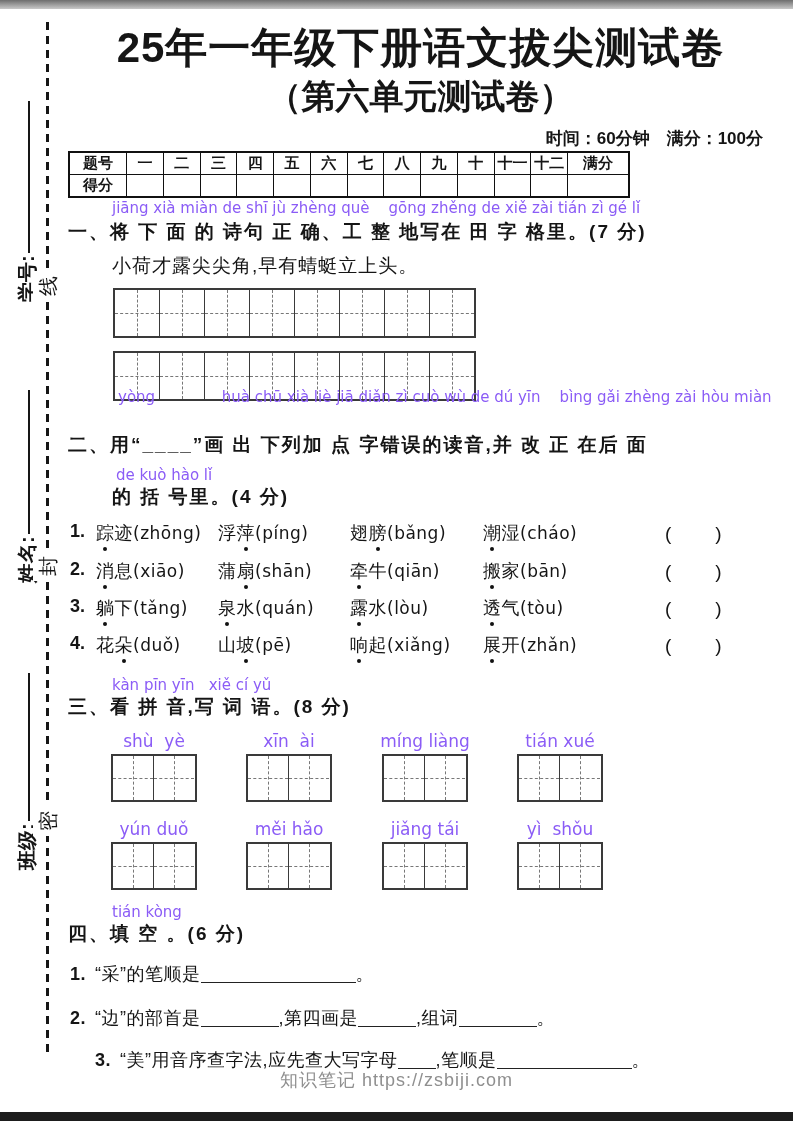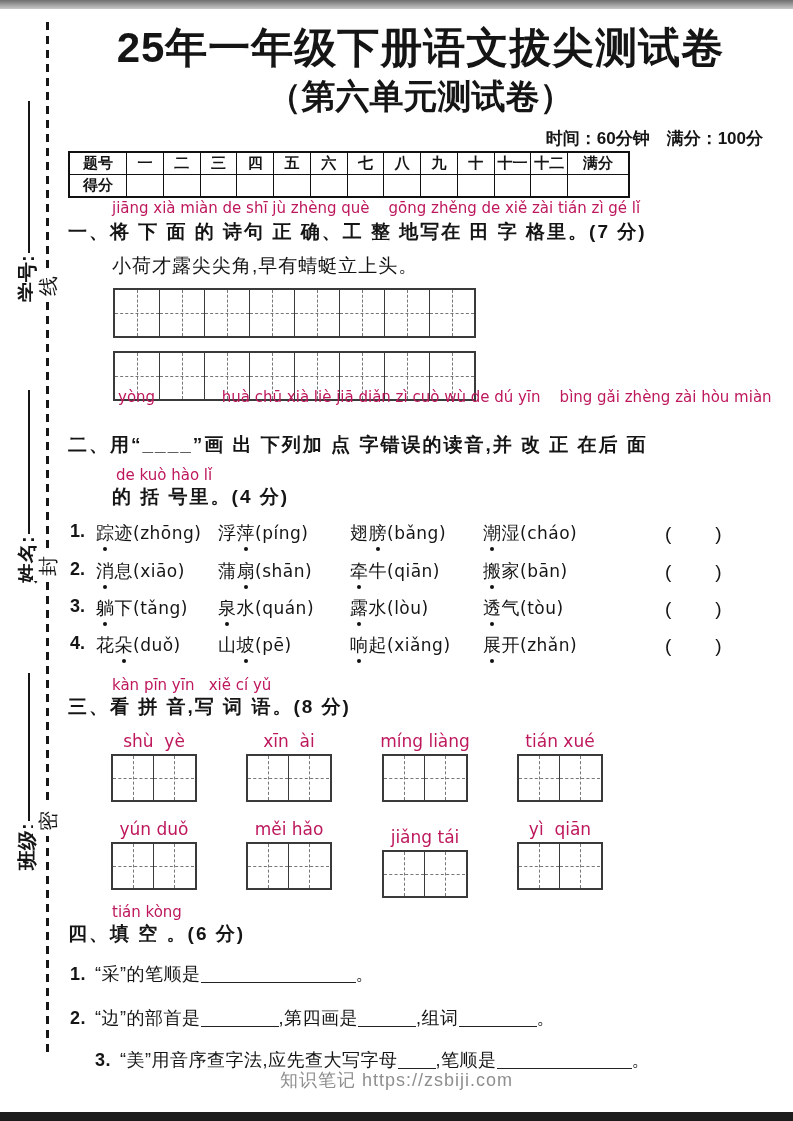--- a/index.html
+++ b/index.html
@@ -1,20 +1,20 @@
 <!DOCTYPE html>
 <html><head>
 <meta charset="utf-8">
 <style>
   html,body{margin:0;padding:0;background:#fff;}
   #page{position:relative;width:793px;height:1121px;background:#fff;overflow:hidden;
         font-family:"Liberation Sans","DejaVu Sans",sans-serif;color:#151515;}
   .abs{position:absolute;}
   .pre{white-space:pre;}
-  .pinyin{font-family:"DejaVu Sans",sans-serif;color:#be185d;}
+  .pinyin{font-family:"DejaVu Sans",sans-serif;color:#8b5cf6;}
 
   
   .edge-top{left:0;top:0;width:793px;height:9px;background:linear-gradient(to bottom,#6e6e6e,#c9c9c9);}
   .edge-bottom{left:0;top:1112px;width:793px;height:9px;background:#1d1d1d;}
 
   
   .seal-line{left:46px;top:22px;width:3px;height:1030px;
              background:repeating-linear-gradient(to bottom,#161616 0 8px,transparent 8px 14px);}
   .side-group{height:30px;line-height:30px;font-size:20px;font-weight:700;white-space:nowrap;
               transform:rotate(-90deg);transform-origin:50% 50%;text-align:left;}
@@ -235,29 +235,29 @@
         <div class="tcell small"></div>
       </div>
   </div>
   <div class="abs pgroup" style="left:241px;top:819px;">
     <span class="pinyin">měi hǎo</span>
     <div class="tgrid">
         <div class="tcell small"></div>
         <div class="tcell small"></div>
       </div>
   </div>
-  <div class="abs pgroup" style="left:377px;top:819px;margin-top:8px;">
+  <div class="abs pgroup" style="left:377px;top:819px;">
     <span class="pinyin">jiǎng tái</span>
     <div class="tgrid">
         <div class="tcell small"></div>
         <div class="tcell small"></div>
       </div>
   </div>
   <div class="abs pgroup" style="left:512px;top:819px;">
-    <span class="pinyin">yì  qiān</span>
+    <span class="pinyin">yì  shǒu</span>
     <div class="tgrid">
         <div class="tcell small"></div>
         <div class="tcell small"></div>
       </div>
   </div>
 
   <div class="abs sec-pinyin pinyin pre" style="left:112px;top:903px;">tián kòng</div>
   <div class="abs sec-head pre" style="left:68px;top:921px;">四、填 空 。(6 分)</div>
 
   <div class="abs fitem" style="left:70px;top:962px;">

